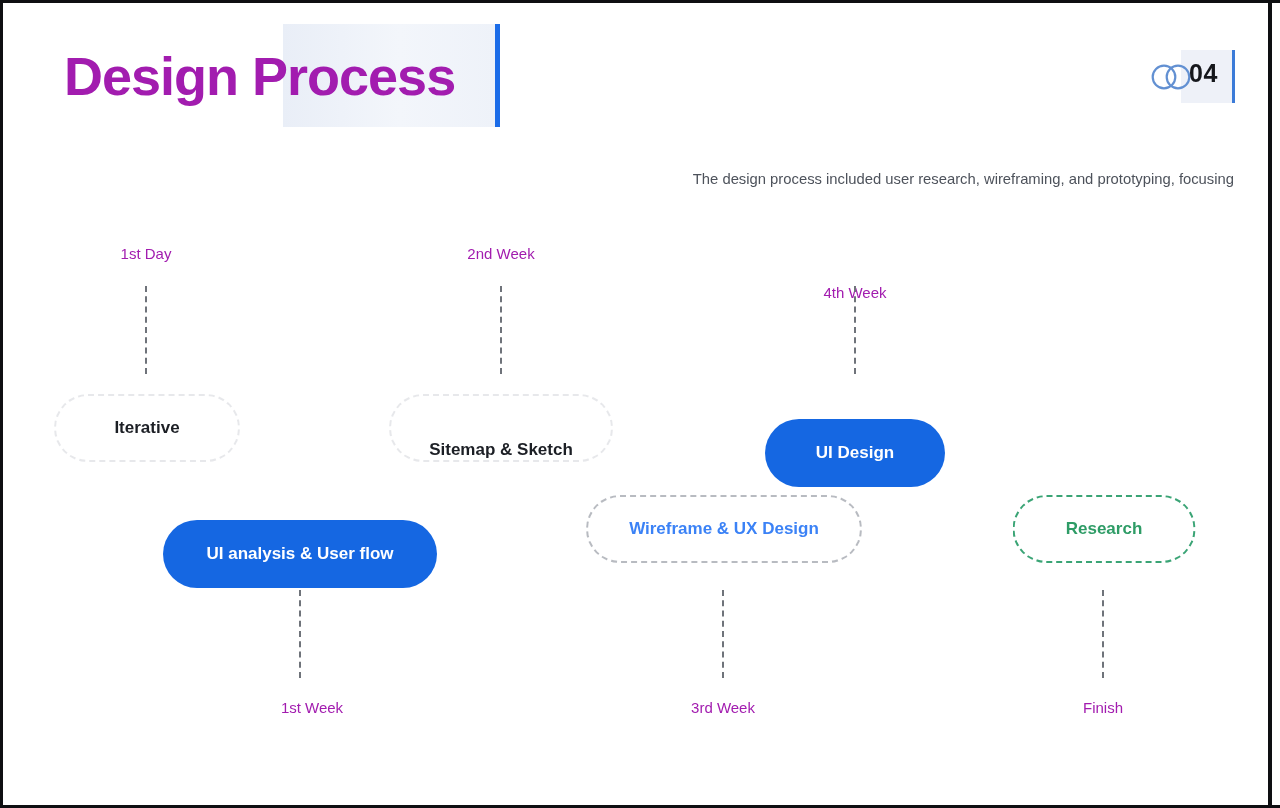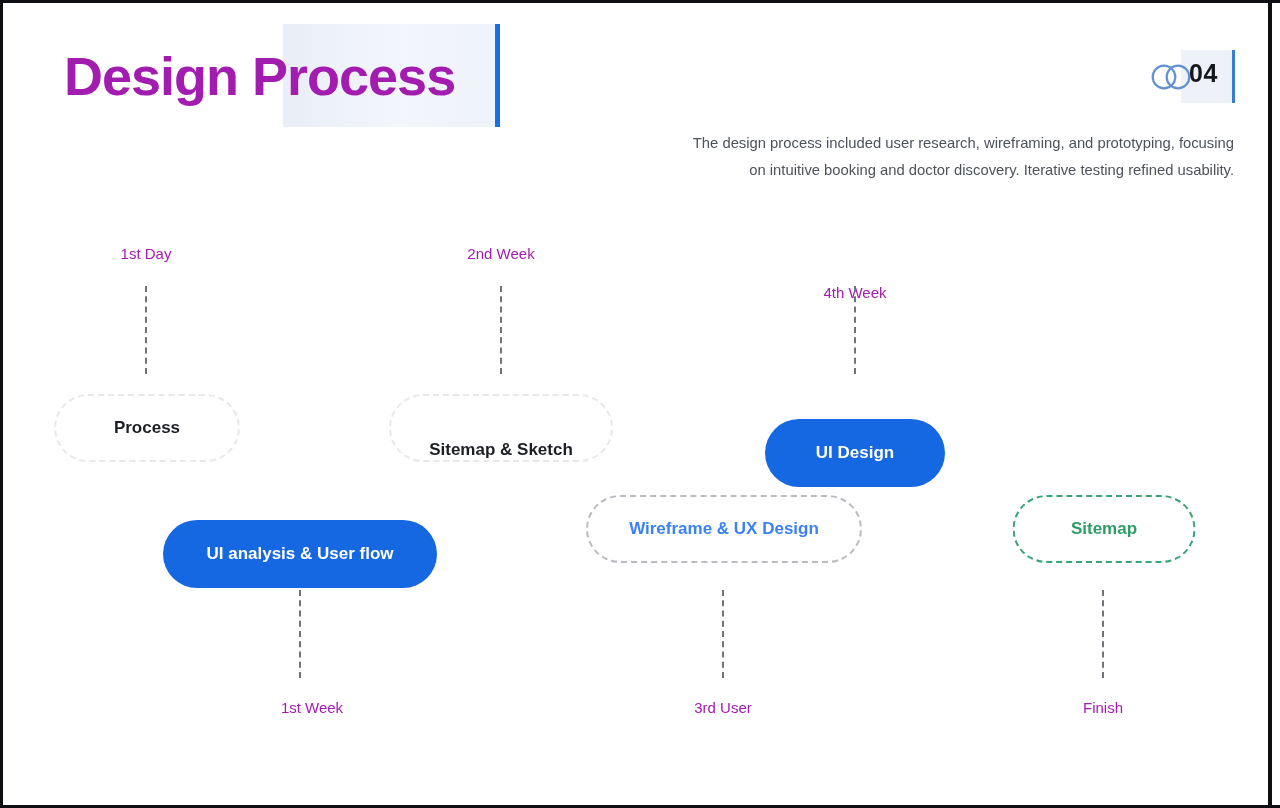--- a/index.html
+++ b/index.html
@@ -38,21 +38,21 @@
     position:absolute; left:1189px; top:50px; height:47px;
     display:flex; align-items:center;
     font-size:25px; font-weight:700; color:#15171c; letter-spacing:0.5px;
   }
 
   
   .description {
     position:absolute; right:46px; top:130px; width:620px;
     text-align:right; font-size:14.8px; color:#4d525b; line-height:27px;
   }
-  .description div { display:block; }
+  .description div { display:block;margin-top:36px; }
 
   
   .time-label {
     position:absolute; font-size:15px; color:#a21caf;
     transform:translateX(-50%); white-space:nowrap;
   }
   .connector {
     position:absolute; width:0; border-left:2px dashed #6f737a;
     margin-left:-1px;
   }
@@ -82,27 +82,26 @@
 <div class="page-badge-bg"></div>
 <div class="page-badge-line"></div>
 <svg class="badge-icon" viewBox="0 0 42 30">
   <circle cx="14" cy="15" r="11.3" stroke="#6290d2" stroke-width="2.2" fill="none"></circle>
   <circle cx="28" cy="15" r="11.3" stroke="#6290d2" stroke-width="2.2" fill="none"></circle>
 </svg>
 <div class="page-number">04</div>
 
 <div class="description">
   <div>The design process included user research, wireframing, and prototyping, focusing</div>
-  <div>on intuitive booking and doctor discovery. Iterative testing refined usability.</div>
 </div>
 
 <div class="time-label" style="left:146px; top:245px;">1st Day</div>
 <div class="connector" style="left:146px; top:286px; height:88px;"></div>
 <div class="pill pill-light" style="left:147px; top:394px; width:186px;">
-  <span>Process</span>
+  <span>Iterative</span>
 </div>
 
 <div class="time-label" style="left:501px; top:245px;">2nd Week</div>
 <div class="connector" style="left:501px; top:286px; height:88px;"></div>
 <div class="pill pill-light" style="left:501px; top:394px; width:224px;align-items:flex-end;">
   <span>Sitemap &amp; Sketch</span>
 </div>
 
 <div class="time-label" style="left:855px; top:245px;margin-top:39px;">4th Week</div>
 <div class="connector" style="left:855px; top:286px; height:88px;"></div>
@@ -113,19 +112,19 @@
 <div class="pill pill-blue" style="left:300px; top:495px; width:274px;">
   <span>UI analysis &amp; User flow</span>
 </div>
 <div class="connector" style="left:300px; top:590px; height:88px;"></div>
 <div class="time-label" style="left:312px; top:699px;">1st Week</div>
 
 <div class="pill pill-gray" style="left:724px; top:495px; width:276px;">
   <span>Wireframe &amp; UX Design</span>
 </div>
 <div class="connector" style="left:723px; top:590px; height:88px;"></div>
-<div class="time-label" style="left:723px; top:699px;">3rd User</div>
+<div class="time-label" style="left:723px; top:699px;">3rd Week</div>
 
 <div class="pill pill-green" style="left:1104px; top:495px; width:183px;">
-  <span>Sitemap</span>
+  <span>Research</span>
 </div>
 <div class="connector" style="left:1103px; top:590px; height:88px;"></div>
 <div class="time-label" style="left:1103px; top:699px;">Finish</div>
 
 </body></html>

